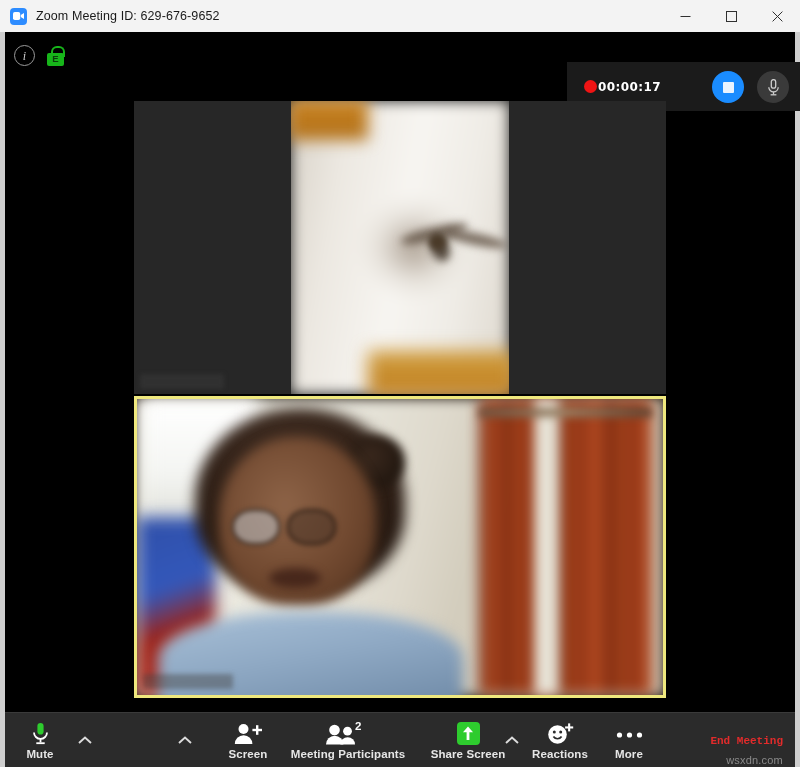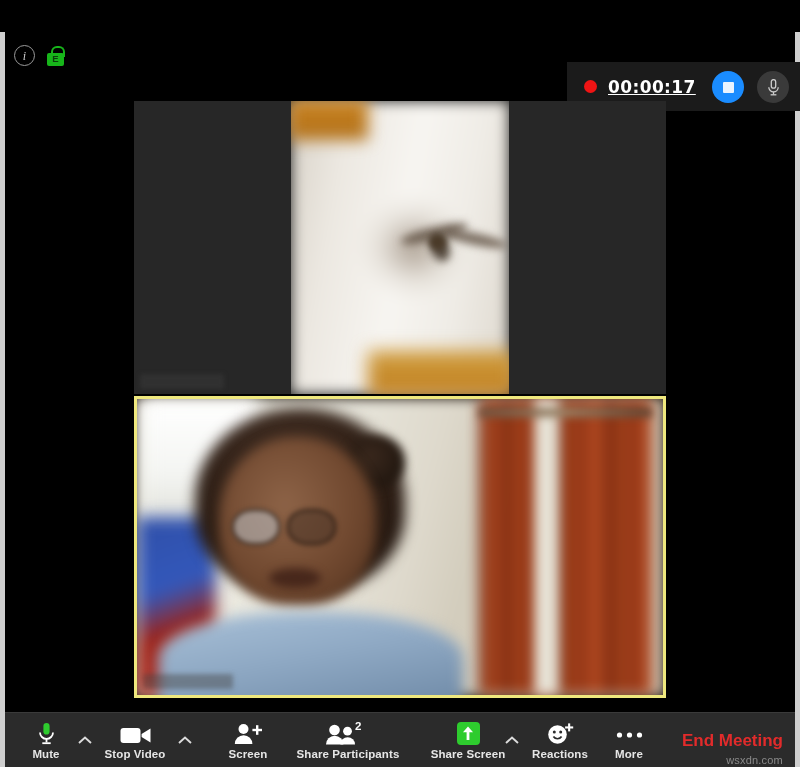--- a/index.html
+++ b/index.html
@@ -58,23 +58,22 @@
     display:flex;align-items:center;justify-content:center;line-height:1;
   }
 
   
   .recbar{
     position:absolute;left:562px;top:30px;width:233px;height:49px;
     background:#1b1b1b;display:flex;align-items:center;
   }
   .rec-dot{width:13px;height:13px;border-radius:50%;background:#f01414;margin-left:17px;flex:none;}
   .rec-time{
-    margin-left:11px;color:#fff;font-size:17px;font-weight:bold;letter-spacing:.4px;
+    margin-left:1px;color:#fff;font-size:12px;font-weight:bold;letter-spacing:.4px;
     font-family:"DejaVu Sans",sans-serif;
-    text-decoration:underline;
   }
   .rec-stop{
     position:absolute;right:56px;top:9px;width:32px;height:32px;border-radius:50%;
     background:#1a8cff;display:flex;align-items:center;justify-content:center;
   }
   .rec-stop i{display:block;width:11px;height:11px;background:#eaf4ff;border-radius:1px;}
   .rec-mic{
     position:absolute;right:11px;top:9px;width:32px;height:32px;border-radius:50%;
     background:#3a3a3a;display:flex;align-items:center;justify-content:center;
   }
@@ -210,30 +209,58 @@
   .badge{
     position:absolute;left:30px;top:-1px;color:#fff;font-size:11.5px;font-weight:bold;
   }
   .share-box{
     width:23px;height:23px;border-radius:4px;background:#2ecc2e;
     display:flex;align-items:center;justify-content:center;
   }
   .endmeeting{
     position:absolute;right:12px;top:0;height:55px;display:flex;align-items:center;
   }
-  .endmeeting .lbl{color:#e22b2b;font-size:17px;font-weight:bold;}
+  .endmeeting .lbl{color:#e22b2b;font-size:11px;font-weight:bold;font-family:Liberation Mono, monospace;}
   .watermark{
     position:absolute;right:12px;bottom:2px;color:#8a8a8a;font-size:11px;letter-spacing:.2px;
   }
 </style>
 </head>
 <body>
 
 <div id="app">
 
+  <div class="titlebar">
+    <div class="tb-icon">
+      <svg width="11" height="8" viewBox="0 0 11 8">
+        <rect x="0" y="0" width="7.2" height="8" rx="1.8" fill="#ffffff"></rect>
+        <path d="M7.8 3.1 L11 1 L11 7 L7.8 4.9 Z" fill="#ffffff"></path>
+      </svg>
+    </div>
+    <div class="tb-title">Zoom Meeting ID: 629-676-9652</div>
+
+    <div class="wincontrols">
+      <div class="wc">
+        <svg width="11" height="11" viewBox="0 0 11 11">
+            <line x1="0.5" y1="5.5" x2="10.5" y2="5.5" stroke="#303030" stroke-width="1"></line>
+          </svg>
+      </div>
+      <div class="wc">
+        <svg width="11" height="11" viewBox="0 0 11 11">
+            <rect x="0.5" y="0.5" width="10" height="10" fill="none" stroke="#303030" stroke-width="1"></rect>
+          </svg>
+      </div>
+      <div class="wc">
+        <svg width="11" height="11" viewBox="0 0 11 11">
+            <line x1="0.6" y1="0.6" x2="10.4" y2="10.4" stroke="#303030" stroke-width="1"></line>
+            <line x1="10.4" y1="0.6" x2="0.6" y2="10.4" stroke="#303030" stroke-width="1"></line>
+          </svg>
+      </div>
+    </div>
+  </div>
 
   <div class="frame-left"></div>
   <div class="frame-right"></div>
 
   <div class="stage">
 
     <div class="statusicons">
       <div class="info-ico">i</div>
       <div class="lock-ico">
         <div class="lock-shackle"></div>
@@ -287,46 +314,37 @@
         <div class="cam-glassR"></div>
         <div class="cam-mouth"></div>
         <div class="cam-shirt"></div>
       </div>
       <div class="namelabel2"></div>
     </div>
   </div>
 
   <div class="toolbar">
 
-    <div class="tool" style="left:16px;width:50px;">
+    <div class="tool" style="left:10px;width:50px;">
       <div class="ico">
         <svg width="17" height="23" viewBox="0 0 17 23">
           <rect x="5.4" y="1" width="6.2" height="11.6" rx="3.1" fill="#2ecc2e"></rect>
           <path d="M2 10.4 a6.5 6.5 0 0 0 13 0" fill="none" stroke="#ffffff" stroke-width="1.8"></path>
           <line x1="8.5" y1="16.6" x2="8.5" y2="20.4" stroke="#ffffff" stroke-width="1.8"></line>
           <line x1="4.3" y1="21.2" x2="12.7" y2="21.2" stroke="#ffffff" stroke-width="1.8"></line>
         </svg>
       </div>
       <div class="lbl">Mute</div>
     </div>
     <div class="chev" style="left:67px;">
       <svg width="14" height="9" viewBox="0 0 14 9">
           <polyline points="1,7 7,1.6 13,7" fill="none" stroke="#dcdcdc" stroke-width="1.9"></polyline>
         </svg>
     </div>
 
-    <div class="tool" style="left:95px;width:70px;">
-      <div class="ico">
-        <svg width="31" height="19" viewBox="0 0 31 19">
-          <rect x="0.5" y="2" width="20" height="15" rx="3" fill="#ffffff"></rect>
-          <path d="M21.6 8 L30.5 2.4 L30.5 16.6 L21.6 11 Z" fill="#ffffff"></path>
-        </svg>
-      </div>
-      <div class="lbl">Stop Video</div>
-    </div>
     <div class="chev" style="left:167px;">
       <svg width="14" height="9" viewBox="0 0 14 9">
           <polyline points="1,7 7,1.6 13,7" fill="none" stroke="#dcdcdc" stroke-width="1.9"></polyline>
         </svg>
     </div>
 
     <div class="tool" style="left:215px;width:56px;">
       <div class="ico">
         <svg width="29" height="22" viewBox="0 0 29 22">
           <circle cx="9.5" cy="6" r="5" fill="#ffffff"></circle>
@@ -341,21 +359,21 @@
     <div class="tool" style="left:278px;width:130px;">
       <div class="ico" style="width:46px;">
         <svg width="36" height="21" viewBox="0 0 36 21" style="margin-right:8px;">
           <circle cx="8.5" cy="6" r="5.3" fill="#ffffff"></circle>
           <path d="M0 20.5 a8.7 8.7 0 0 1 17.4 0 Z" fill="#ffffff"></path>
           <circle cx="21.5" cy="7.2" r="4.4" fill="#ffffff"></circle>
           <path d="M14.4 20.5 a7.3 7.3 0 0 1 14.6 0 Z" fill="#ffffff"></path>
         </svg>
         <span class="badge">2</span>
       </div>
-      <div class="lbl">Share Participants</div>
+      <div class="lbl">Meeting Participants</div>
     </div>
 
     <div class="tool" style="left:430px;width:66px;">
       <div class="ico">
         <div class="share-box">
           <svg width="12" height="15" viewBox="0 0 12 15">
             <rect x="4.6" y="4.6" width="2.8" height="9.4" fill="#ffffff"></rect>
             <path d="M6 0.6 L11 6.2 L1 6.2 Z" fill="#ffffff"></path>
           </svg>
         </div>

